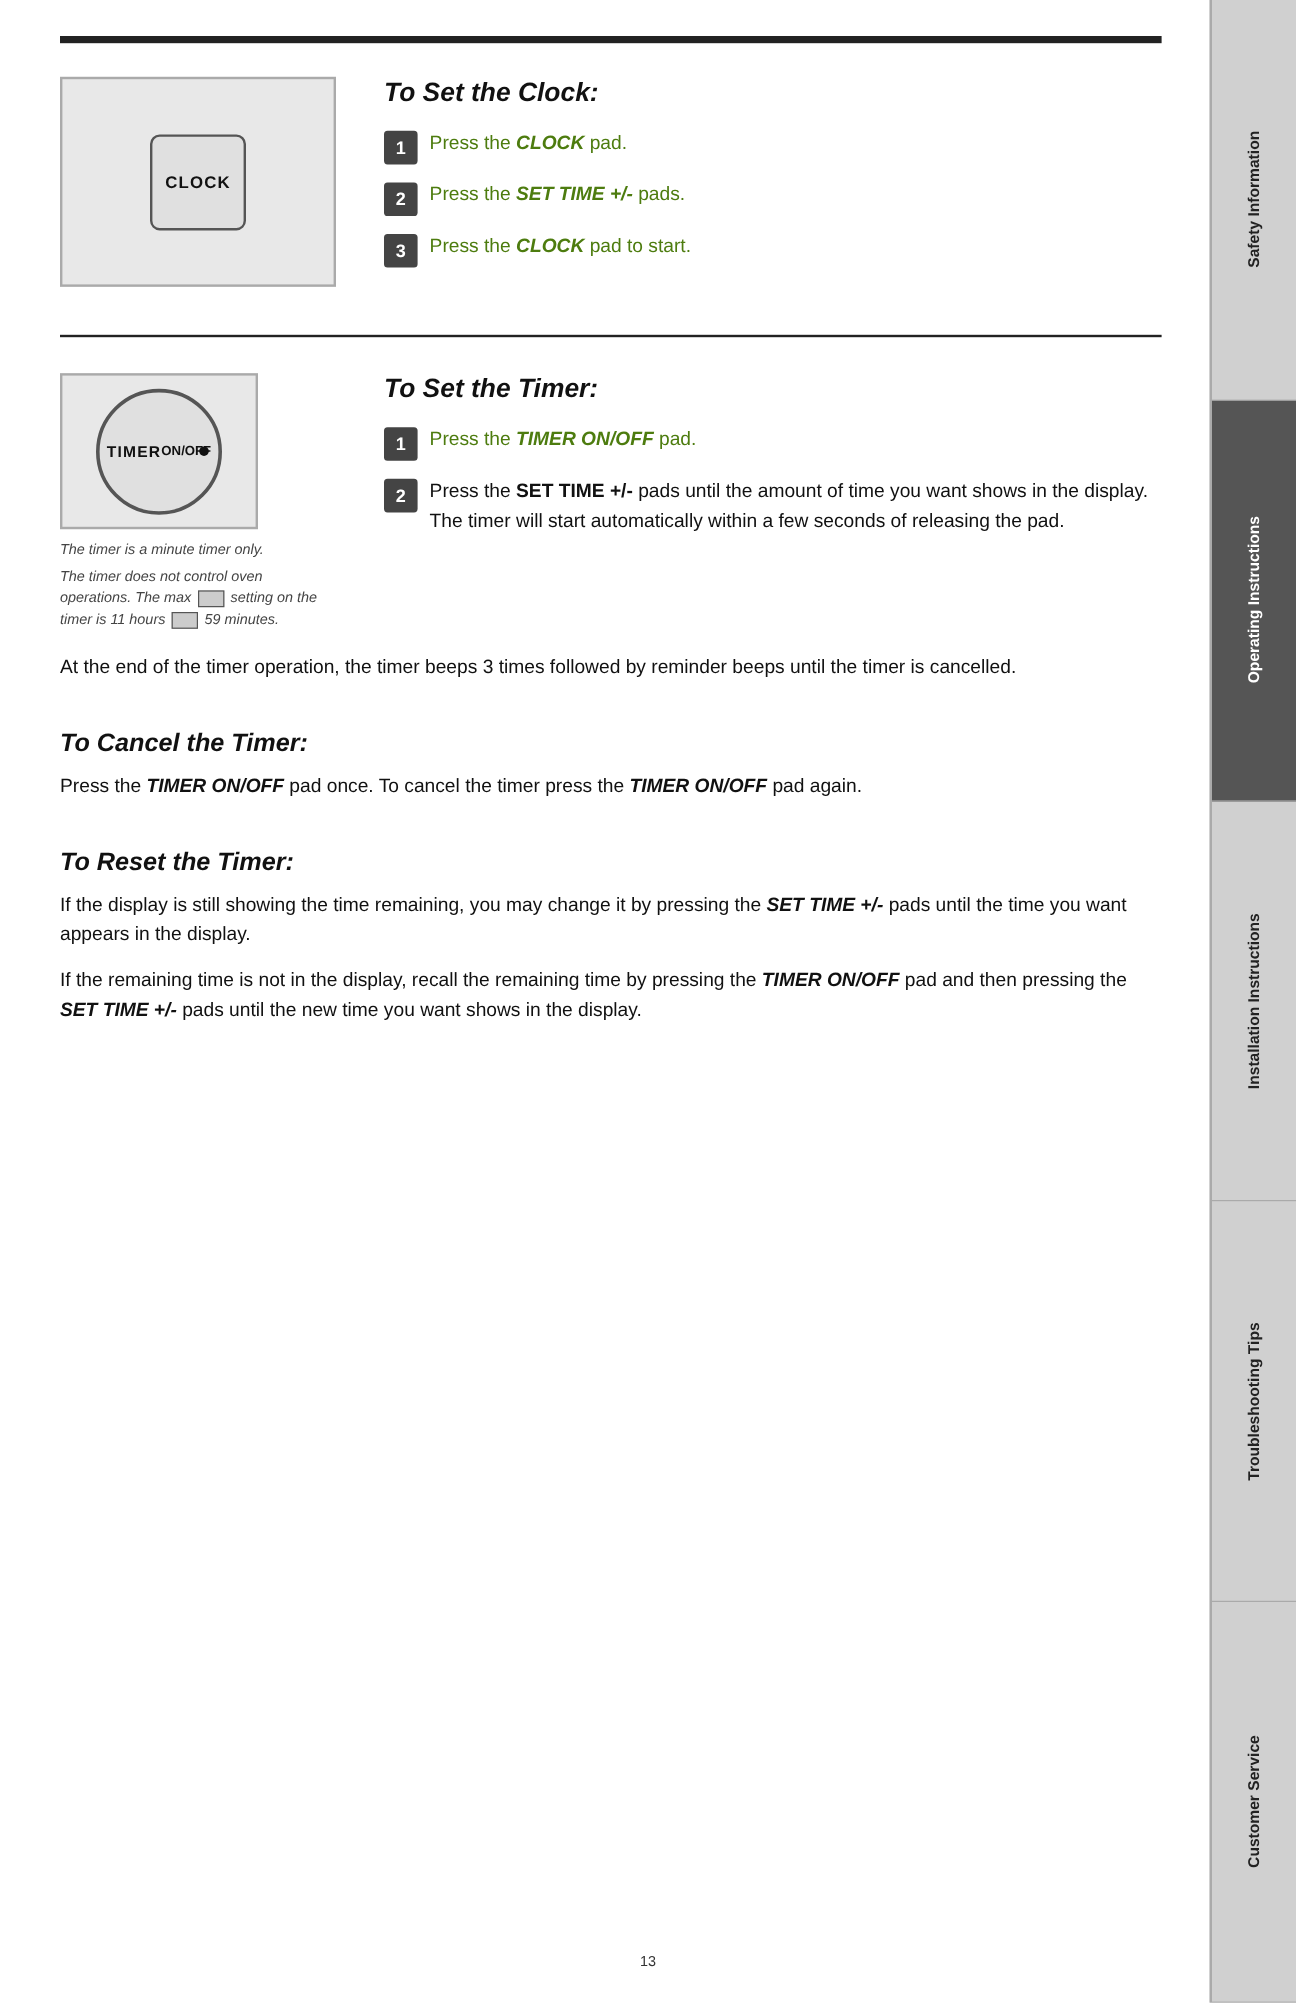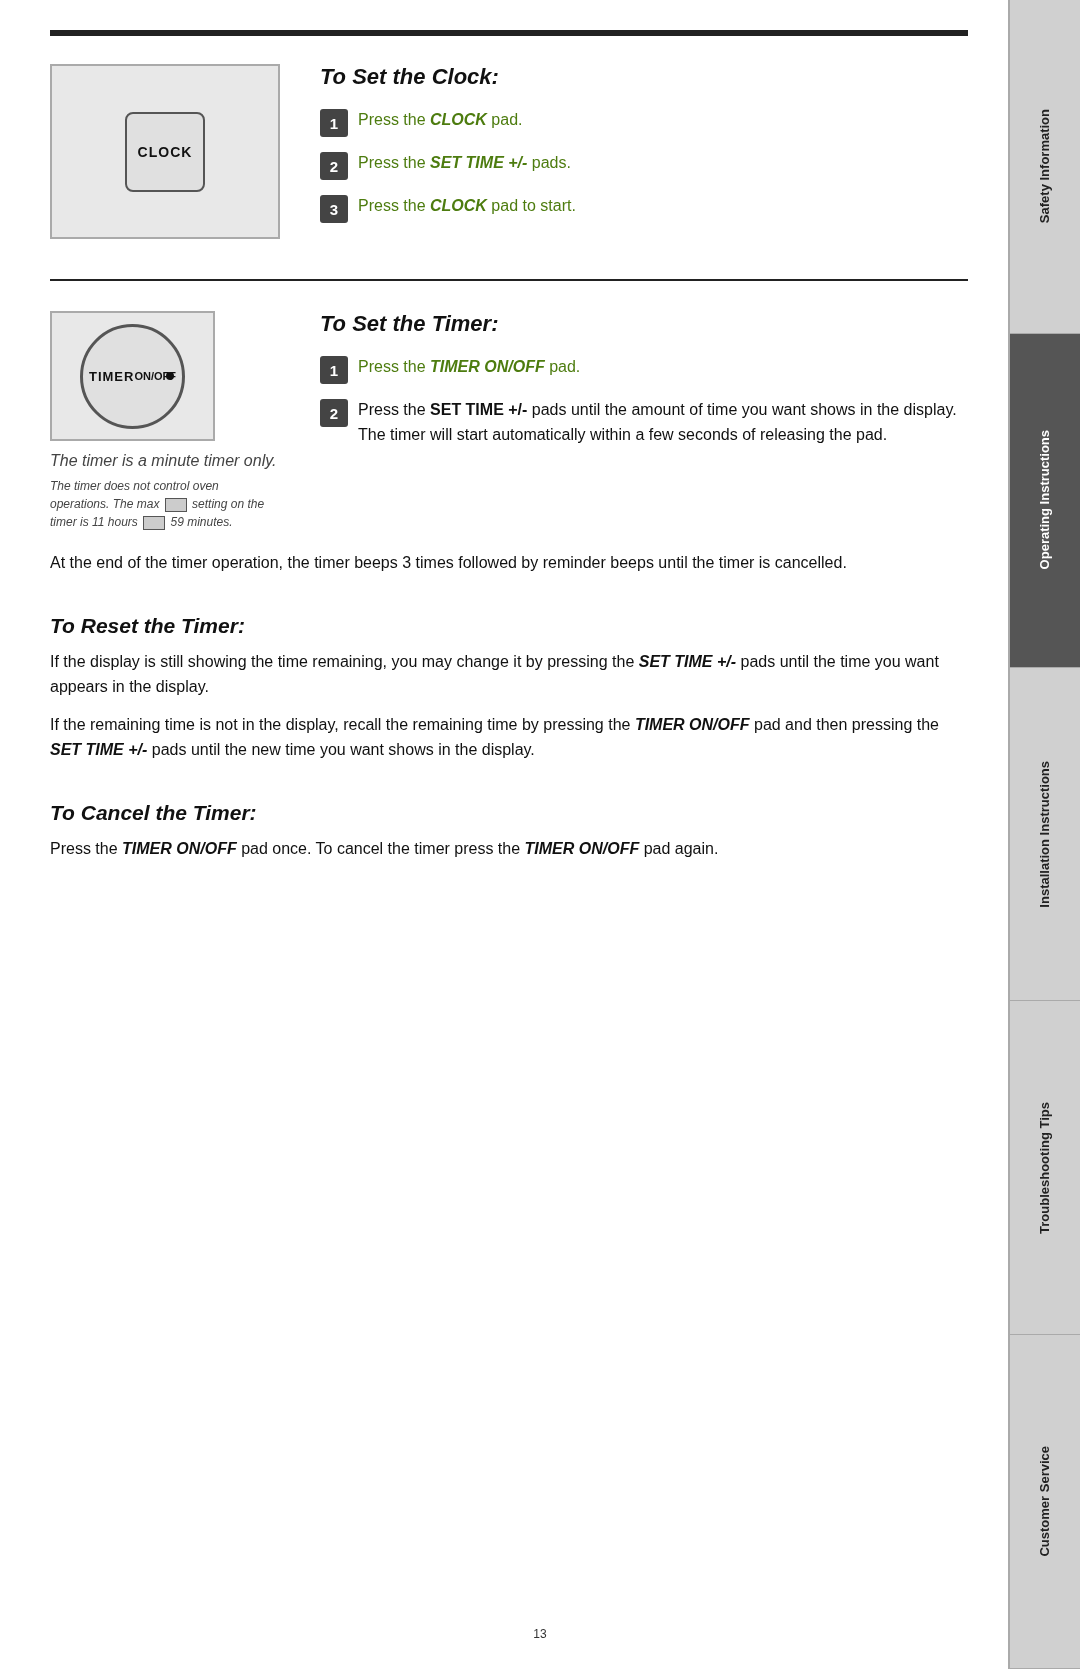--- a/index.html
+++ b/index.html
@@ -407,21 +407,21 @@
     <div class="timer-section">
 
       <div class="timer-image-area">
         <div class="timer-diagram">
           <div class="timer-pad-box">
             <span class="timer-label-top">TIMER</span>
             <span class="timer-label-bottom">ON/OFF</span>
             <span class="timer-dot"></span>
           </div>
         </div>
-        <p class="timer-note" style="font-style:italic; font-size:16px; margin-top:8px;">The timer is a minute timer only.</p>
+        <p class="timer-note" style="font-style:italic; font-size:12px; margin-top:8px;">The timer is a minute timer only.</p>
         <p class="timer-note" style="font-style:italic; font-size:12px; margin-top:4px;">
           <span>The timer does not control oven operations. The max</span>
           <span class="display-icon"></span>
           <span>setting on the timer is 11 hours</span>
           <span class="display-icon"></span>
           <span>59 minutes.</span>
         </p>
       </div>
 
       <div class="timer-instructions">
@@ -439,36 +439,36 @@
           <div class="timer-step2-text">
             Press the <b>SET TIME +/-</b> pads until the amount of time you want shows in the display. The timer will start automatically within a few seconds of releasing the pad.
           </div>
         </div>
       </div>
     </div>
 
     <p class="body-text" style="margin-top: 20px;">At the end of the timer operation, the timer beeps 3 times followed by reminder beeps until the timer is cancelled.</p>
 
     <div class="subsection">
+      <div class="subsection-title">To Cancel the Timer:</div>
+      <p class="body-text">
+        Press the <b>TIMER ON/OFF</b> pad once. To cancel the timer press the <b>TIMER ON/OFF</b> pad again.
+      </p>
+    </div>
+
+    <div class="subsection">
       <div class="subsection-title">To Reset the Timer:</div>
       <p class="body-text">
         If the display is still showing the time remaining, you may change it by pressing the <b>SET TIME +/-</b> pads until the time you want appears in the display.
       </p>
       <p class="body-text">
         If the remaining time is not in the display, recall the remaining time by pressing the <b>TIMER ON/OFF</b> pad and then pressing the <b>SET TIME +/-</b> pads until the new time you want shows in the display.
       </p>
     </div>
 
-    <div class="subsection">
-      <div class="subsection-title">To Cancel the Timer:</div>
-      <p class="body-text">
-        Press the <b>TIMER ON/OFF</b> pad once. To cancel the timer press the <b>TIMER ON/OFF</b> pad again.
-      </p>
-    </div>
-
   </div>
 
   <div class="sidebar">
 
     <div class="sidebar-tab">
       <span class="sidebar-tab-label">Safety Information</span>
     </div>
 
     <div class="sidebar-tab active">
       <span class="sidebar-tab-label">Operating Instructions</span>

